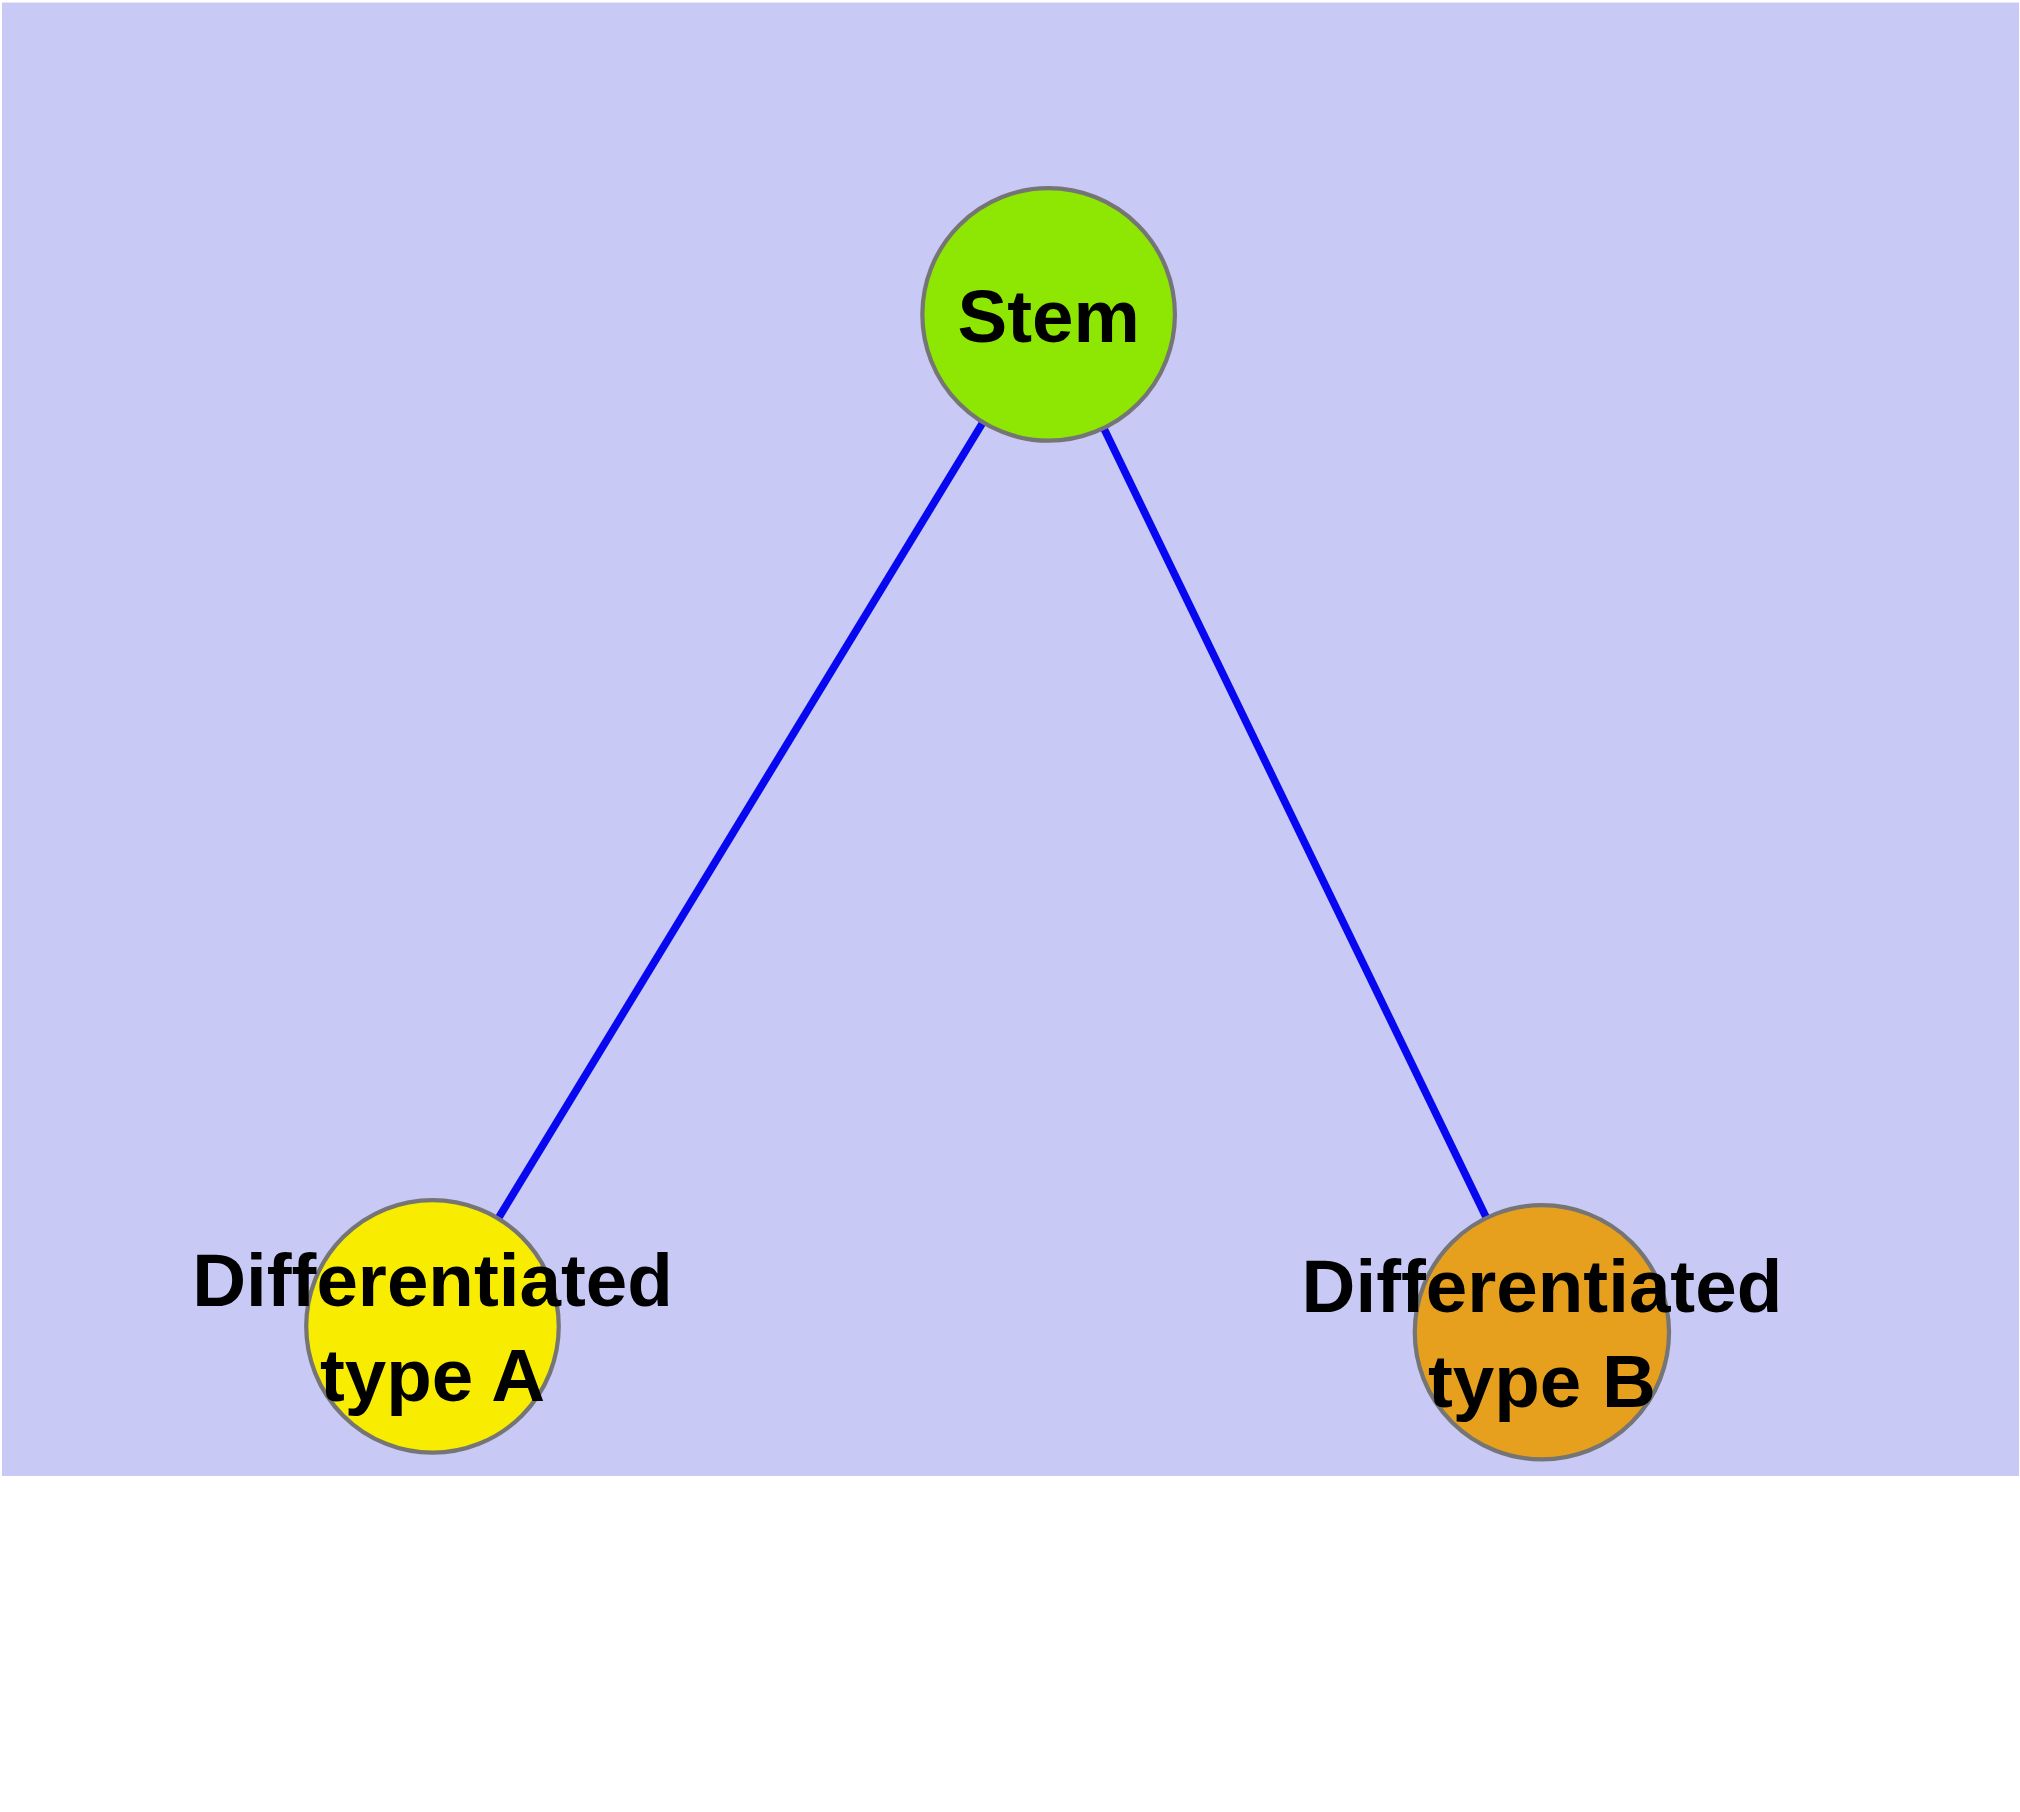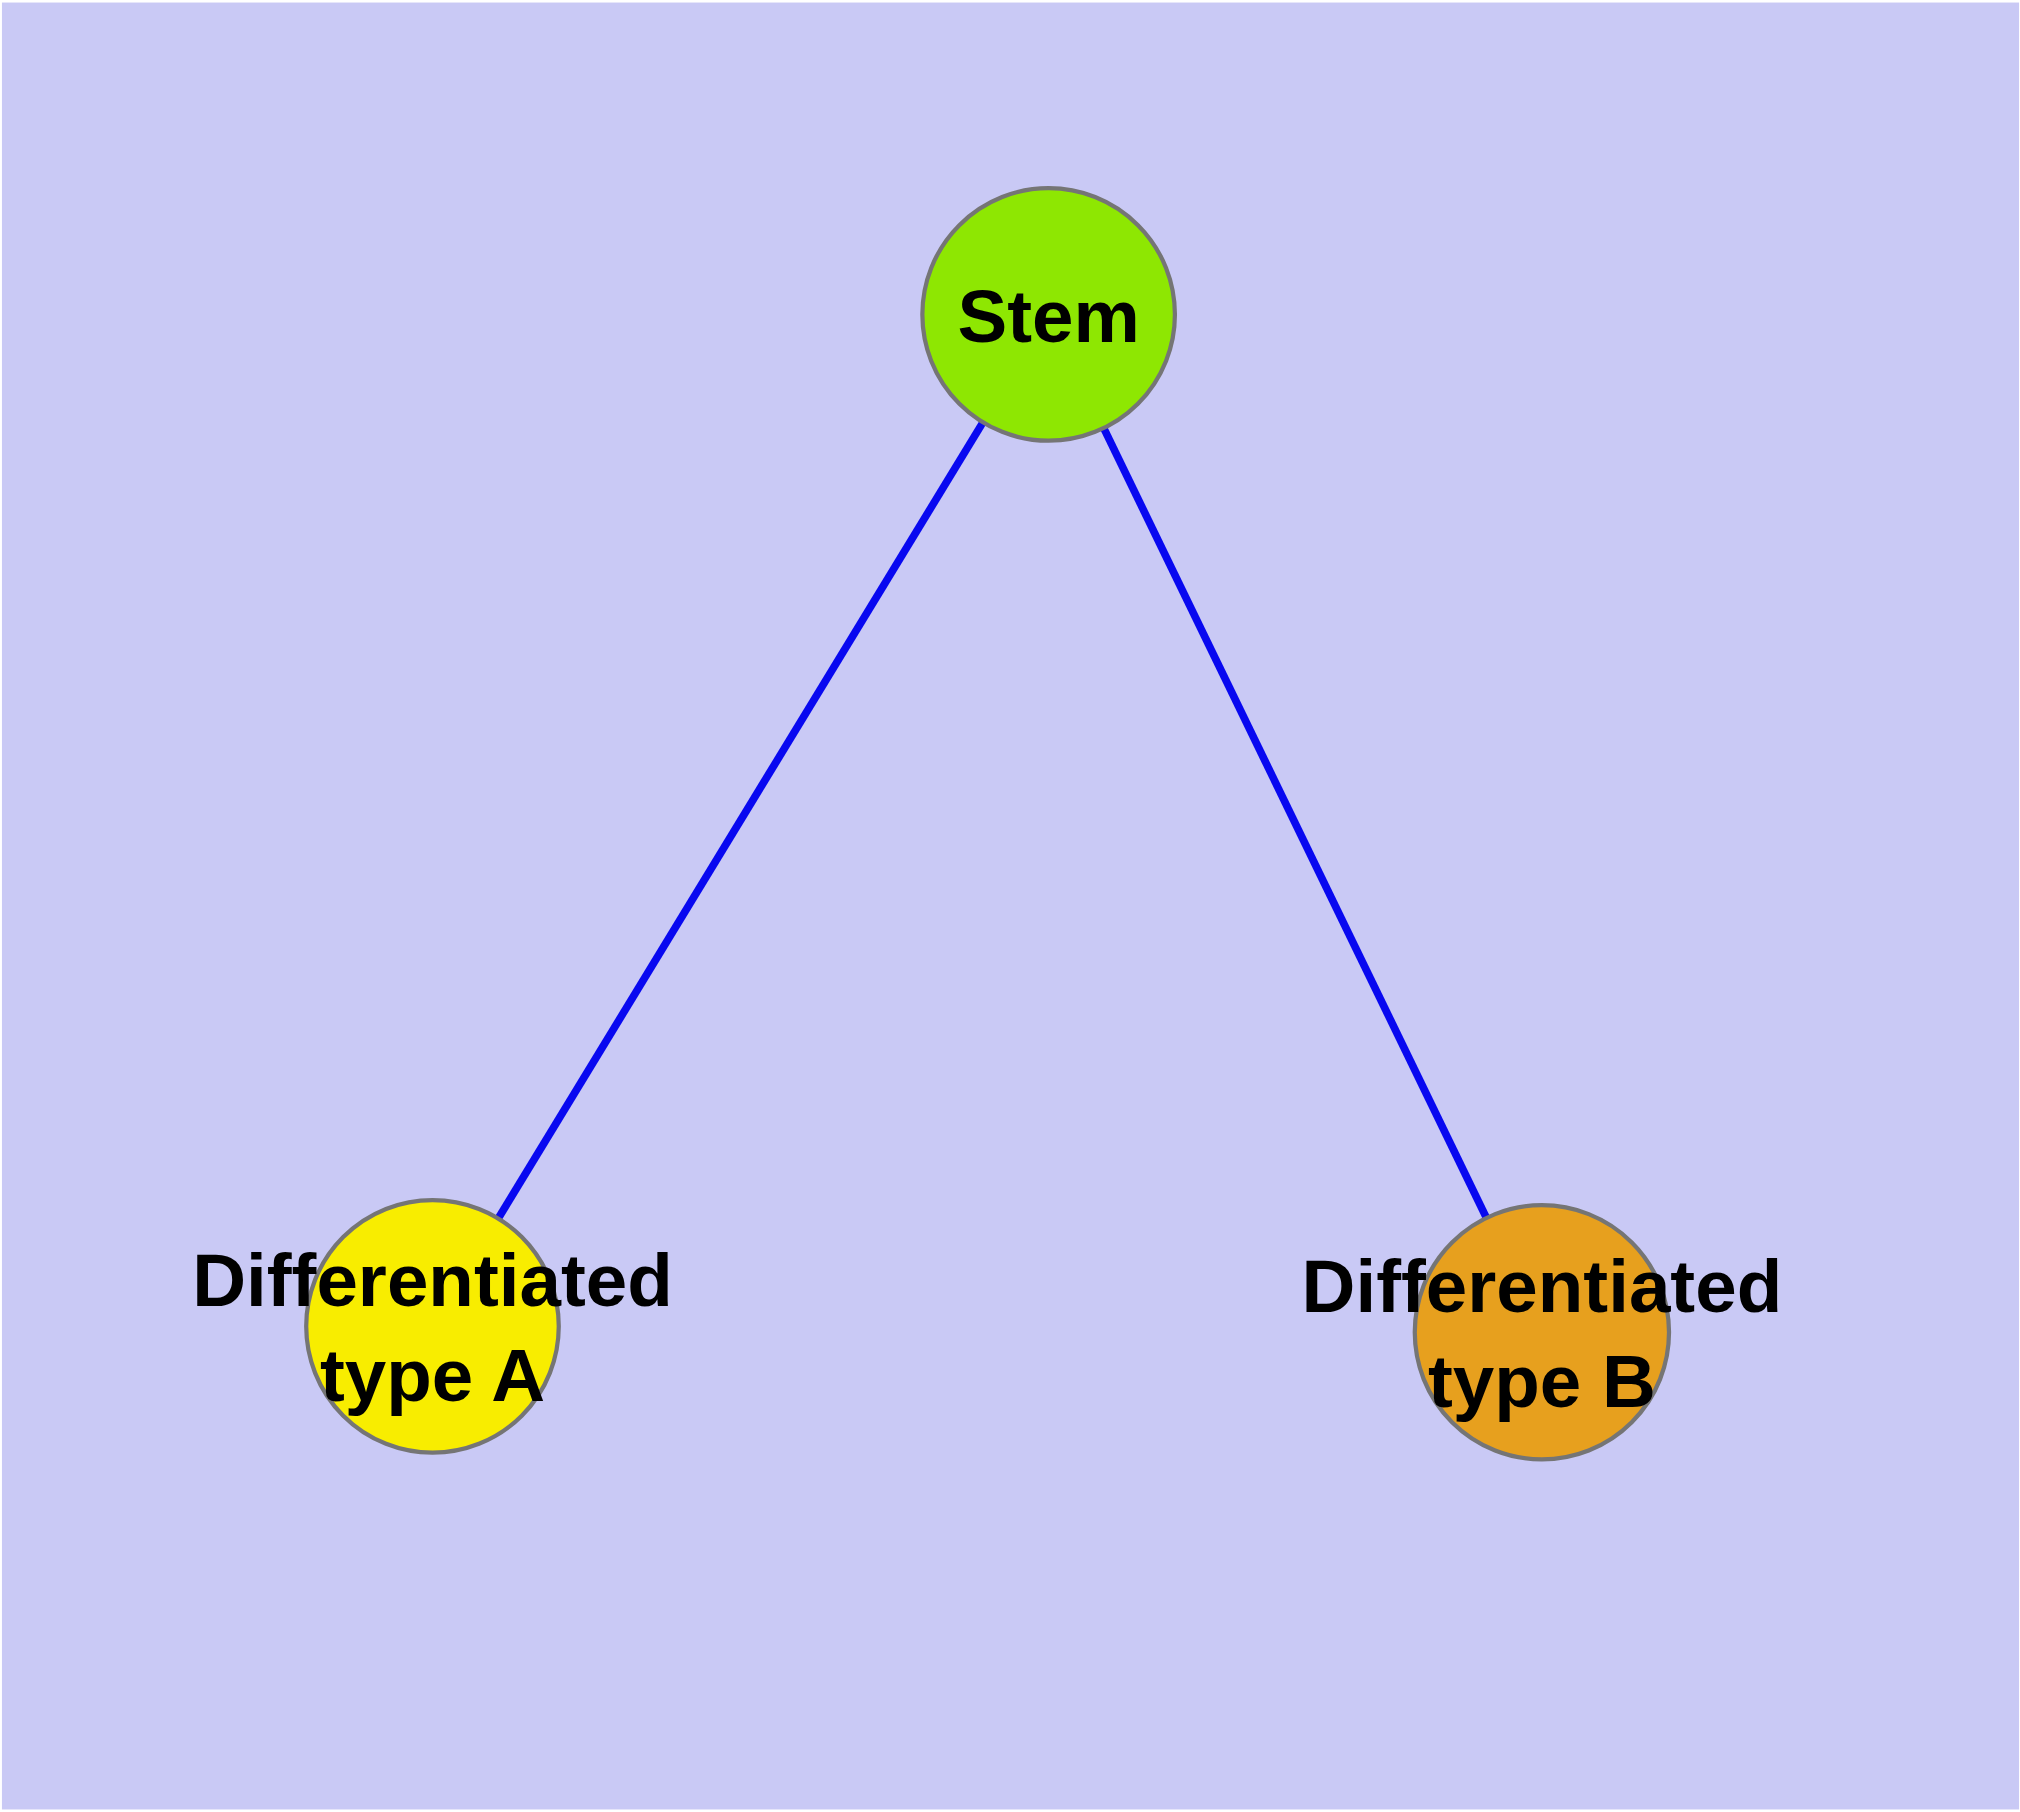--- a/index.html
+++ b/index.html
@@ -4,21 +4,21 @@
 <style>
   html, body {
     margin: 0;
     padding: 0;
     background: #ffffff;
     font-family: "Liberation Sans", sans-serif;
   }
   .stage {
     position: relative;
     width: 2021px;
-    height: 1812px;
+    height: 1476px;
     overflow: hidden;
   }
   svg.graph {
     display: block;
     width: 2021px;
     height: 1812px;
   }
   .node-label {
     font-family: "Liberation Sans", sans-serif;
     font-weight: bold;

